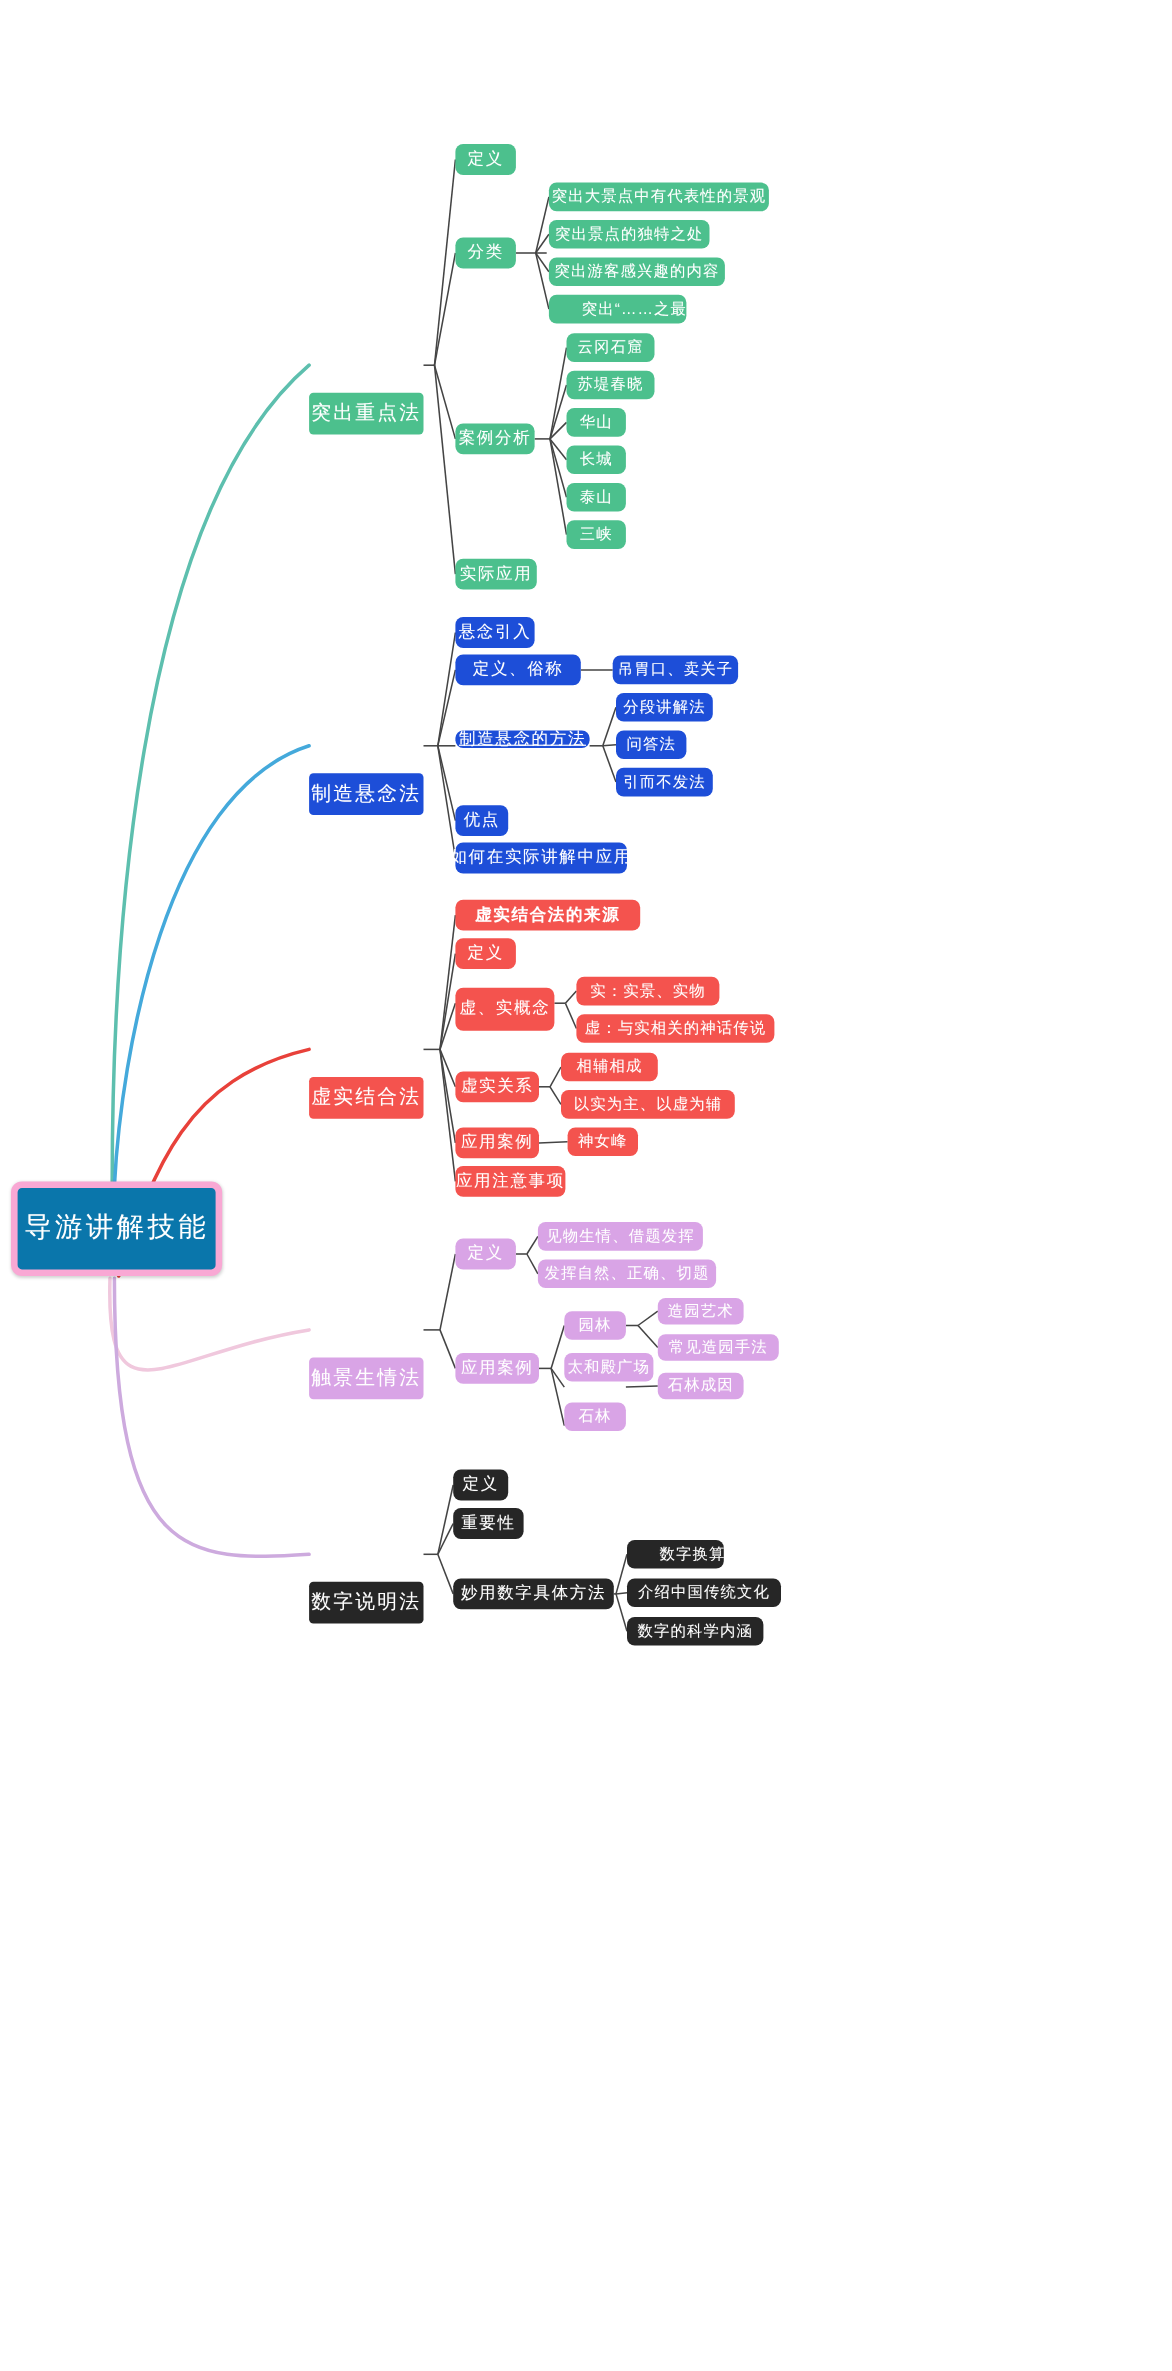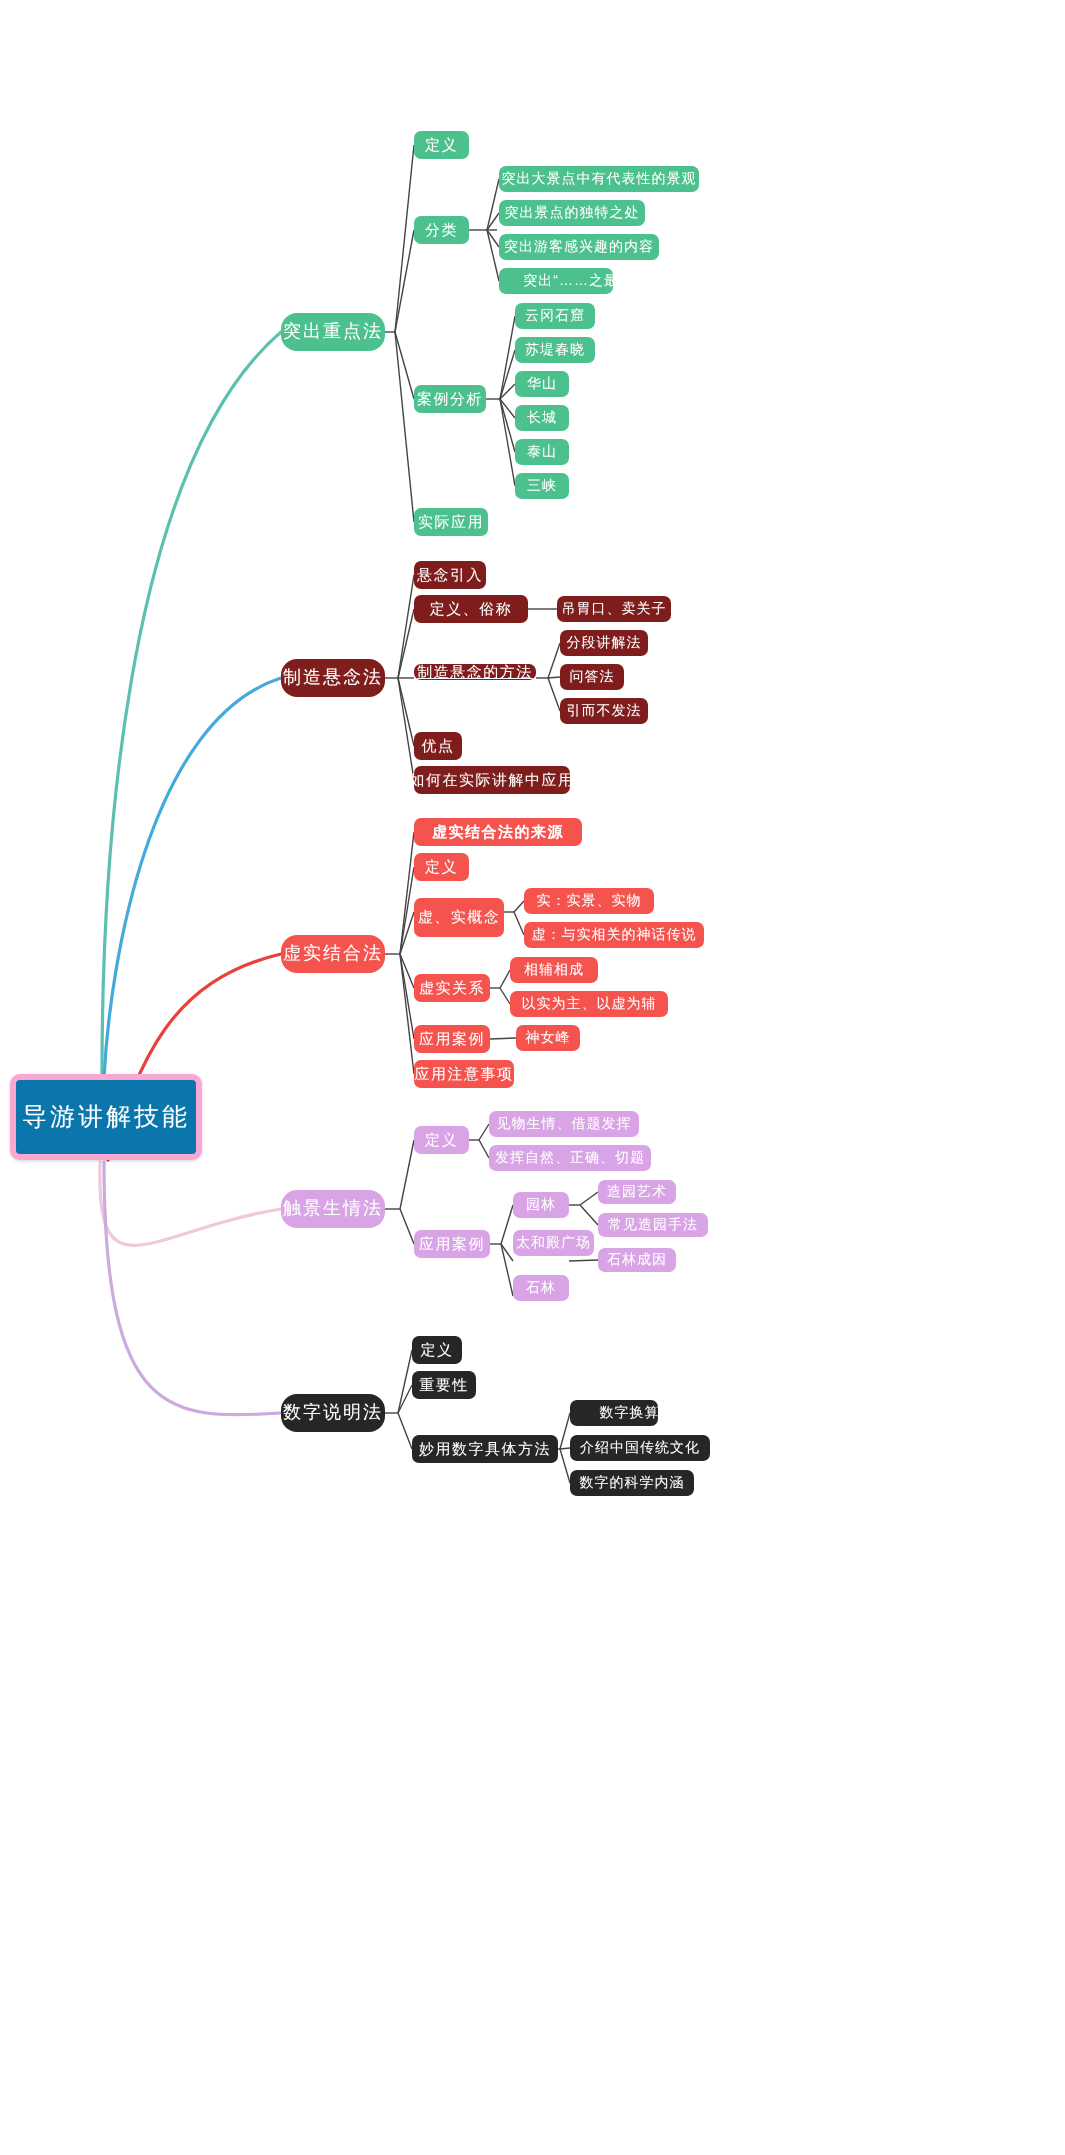--- a/index.html
+++ b/index.html
@@ -22,25 +22,25 @@
     text-shadow:0 0 1px rgba(255,255,255,0.25);
   }
   .root{
     background:#0a76ab;
     border:6px solid #f9a8d4;
     border-radius:10px;
     font-size:25px;
     letter-spacing:3px;
     box-shadow:0 1px 3px rgba(0,0,0,0.18);
   }
-  .lvl1{font-size:18px;letter-spacing:2px;border-radius:16px;}
+  .lvl1{font-size:18px;letter-spacing:2px;border-radius:4px;margin-top:44px;}
   .lvl2{font-size:15px;letter-spacing:1.5px;}
   .lvl3{font-size:14px;letter-spacing:1px;}
   .g{background:#4cc08d;}
-  .b{background:#7f1d1d;}
+  .b{background:#1d4ed8;}
   .r{background:#f4534e;}
   .p{background:#d9a4e6;}
   .d{background:#262626;}
 </style>
 </head>
 <body>
 
 <div id="canvas">
 
   <svg id="edges" viewBox="0 0 1065 2155" xmlns="http://www.w3.org/2000/svg">
@@ -127,21 +127,21 @@
   </svg>
 
   <div id="nodes">
       <div class="node root" style="left: 10px; top: 1074px; width: 192px; height: 86px;">导游讲解技能</div>
       <div class="node lvl1 g" style="left: 281px; top: 313px; width: 104px; height: 38px;">突出重点法</div>
       <div class="node lvl2 g" style="left: 414px; top: 131px; width: 55px; height: 28px;">定义</div>
       <div class="node lvl2 g" style="left: 414px; top: 216px; width: 55px; height: 28px;">分类</div>
       <div class="node lvl3 g" style="left: 499px; top: 166px; width: 200px; height: 26px;">突出大景点中有代表性的景观</div>
       <div class="node lvl3 g" style="left: 499px; top: 200px; width: 146px; height: 26px;">突出景点的独特之处</div>
       <div class="node lvl3 g" style="left: 499px; top: 234px; width: 160px; height: 26px;">突出游客感兴趣的内容</div>
-      <div class="node lvl3 g" style="left: 499px; top: 268px; width: 114px; height: 26px; padding-left: 36px;">突出“……之最”</div>
+      <div class="node lvl3 g" style="left: 499px; top: 268px; width: 125px; height: 26px; padding-left: 36px;">突出“……之最”</div>
       <div class="node lvl2 g" style="left: 414px; top: 385px; width: 72px; height: 28px;">案例分析</div>
       <div class="node lvl3 g" style="left: 515px; top: 303px; width: 80px; height: 26px;">云冈石窟</div>
       <div class="node lvl3 g" style="left: 515px; top: 337px; width: 80px; height: 26px;">苏堤春晓</div>
       <div class="node lvl3 g" style="left: 515px; top: 371px; width: 54px; height: 26px;">华山</div>
       <div class="node lvl3 g" style="left: 515px; top: 405px; width: 54px; height: 26px;">长城</div>
       <div class="node lvl3 g" style="left: 515px; top: 439px; width: 54px; height: 26px;">泰山</div>
       <div class="node lvl3 g" style="left: 515px; top: 473px; width: 54px; height: 26px;">三峡</div>
       <div class="node lvl2 g" style="left: 414px; top: 508px; width: 74px; height: 28px;">实际应用</div>
       <div class="node lvl1 b" style="left: 281px; top: 659px; width: 104px; height: 38px;">制造悬念法</div>
       <div class="node lvl2 b" style="left: 414px; top: 561px; width: 72px; height: 28px;">悬念引入</div>

